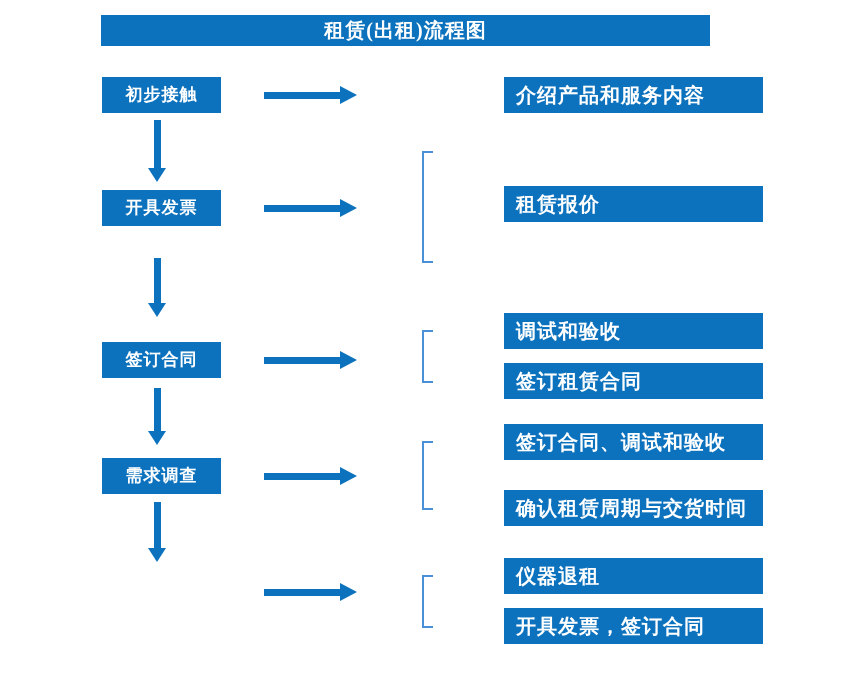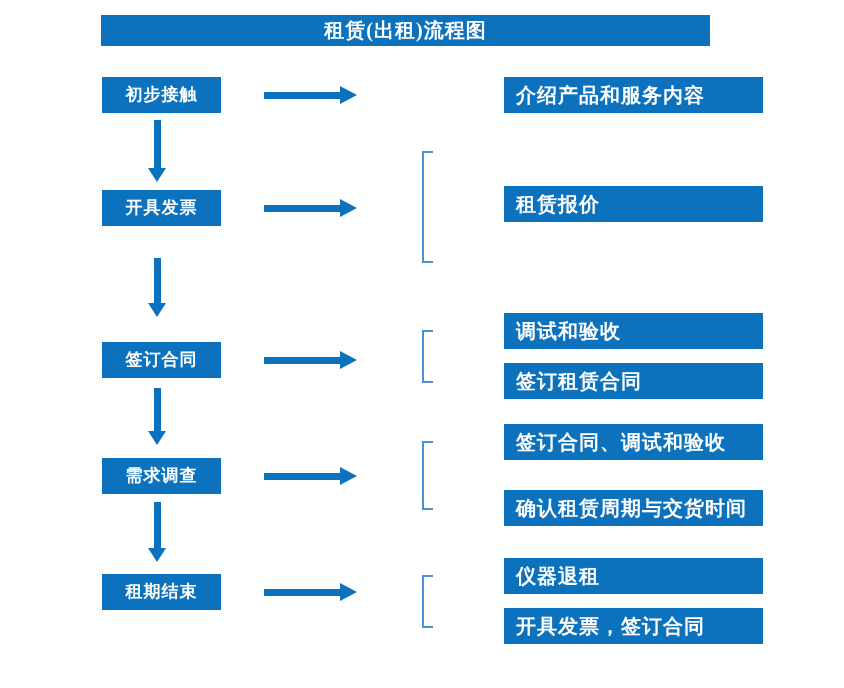--- a/index.html
+++ b/index.html
@@ -65,21 +65,20 @@
 <body>
 
 <div class="canvas">
 
   <div class="box title-bar">租赁(出租)流程图</div>
 
   <div class="box stage" style="top:77px">初步接触</div>
   <div class="box stage" style="top:190px">开具发票</div>
   <div class="box stage" style="top:342px">签订合同</div>
   <div class="box stage" style="top:458px">需求调查</div>
-  <div class="box stage" style="top:574px">租期结束</div>
 
   <div class="varrow-shaft" style="top:120px;height:48px"></div>
   <div class="varrow-head" style="top:168px"></div>
 
   <div class="varrow-shaft" style="top:258px;height:45px"></div>
   <div class="varrow-head" style="top:303px"></div>
 
   <div class="varrow-shaft" style="top:388px;height:43px"></div>
   <div class="varrow-head" style="top:431px"></div>
 

